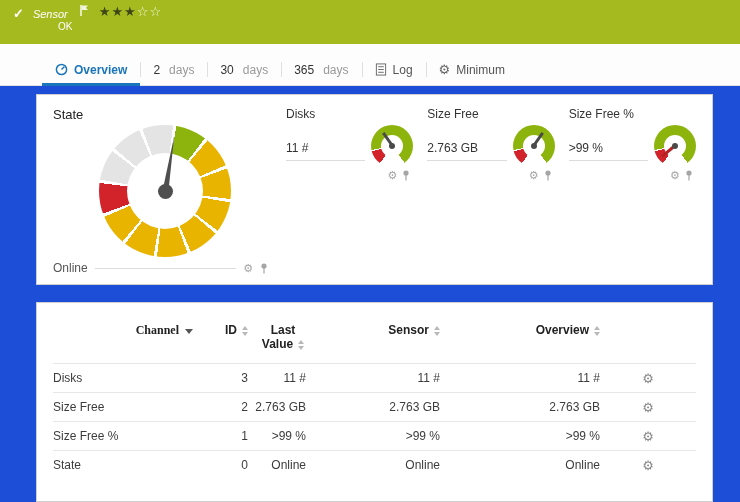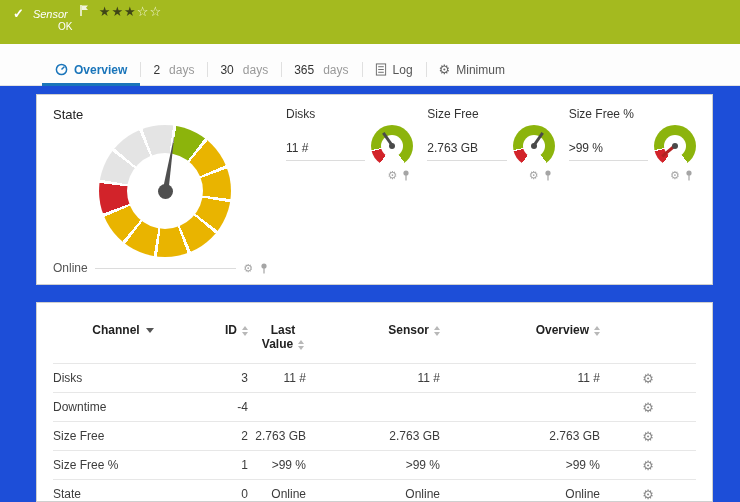--- a/index.html
+++ b/index.html
@@ -92,21 +92,21 @@
   .g2 .mini-needle { transform:rotate(35deg); }
   .g3 .mini-needle { transform:rotate(230deg); background:#b22222; }
   .mini-icons { display:flex; justify-content:flex-end; align-items:center; gap:5px; margin-top:3px; padding-right:3px; }
 
   
   .panel2 { height:200px; overflow:hidden; padding:16px 16px 0 16px; }
   table { width:100%; border-collapse:collapse; table-layout:fixed; }
   col.c-channel { width:140px; } col.c-id { width:55px; } col.c-last { width:58px; }
   col.c-min { width:134px; } col.c-max { width:160px; } col.c-set { width:96px; }
   th { font-size:12px; font-weight:bold; color:#222; text-align:right; padding:4px 0 12px 0; vertical-align:top; cursor:pointer; }
-  th.ch { text-align:center; }
+  th.ch { text-align:right;font-family:Liberation Serif, serif; }
   .hwrap { display:inline-block; width:46px; text-align:center; }
   td { font-size:12px; color:#3c3c3c; text-align:right; height:29px; border-top:1px solid #e7e7e7; padding:0; }
   td.ch { text-align:left; cursor:pointer; }
   td.set { text-align:center; }
   .gear-row { font-size:13px; color:#8a8a8a; cursor:pointer; }
   .sorts { display:inline-flex; flex-direction:column; gap:2px; margin-left:5px; vertical-align:middle; }
   .sorts i { width:0; height:0; border-left:3px solid transparent; border-right:3px solid transparent; }
   .sorts .up { border-bottom:4px solid #b8b8b8; }
   .sorts .down { border-top:4px solid #b8b8b8; }
   .dd { display:inline-block; width:0; height:0; border-left:4px solid transparent; border-right:4px solid transparent;
@@ -289,28 +289,20 @@
       <tbody>
         <tr>
           <td class="ch">Disks</td>
           <td>3</td>
           <td>11 #</td>
           <td>11 #</td>
           <td>11 #</td>
           <td class="set"><span class="gear-row">⚙</span></td>
         </tr>
         <tr>
-          <td class="ch">Downtime</td>
-          <td>-4</td>
-          <td></td>
-          <td></td>
-          <td></td>
-          <td class="set"><span class="gear-row">⚙</span></td>
-        </tr>
-        <tr>
           <td class="ch">Size Free</td>
           <td>2</td>
           <td>2.763 GB</td>
           <td>2.763 GB</td>
           <td>2.763 GB</td>
           <td class="set"><span class="gear-row">⚙</span></td>
         </tr>
         <tr>
           <td class="ch">Size Free %</td>
           <td>1</td>

